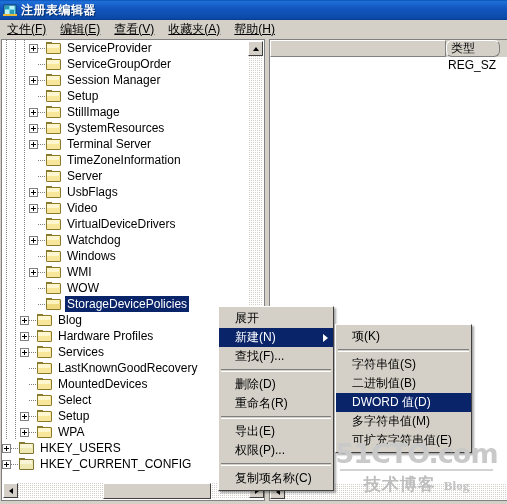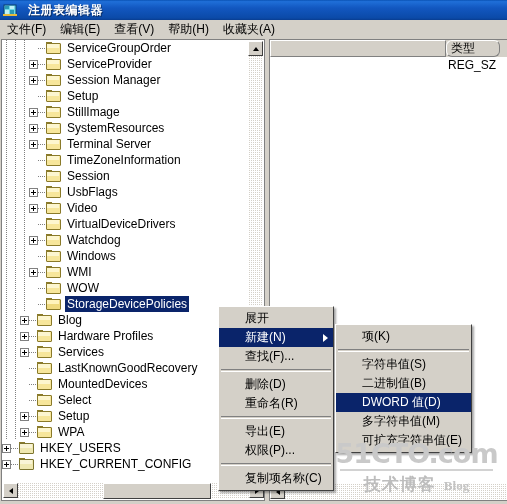--- a/index.html
+++ b/index.html
@@ -9,39 +9,39 @@
     font-size:12px;
     background:#ffffff;
     -webkit-font-smoothing:none;
   }
   .window{position:relative;width:507px;height:504px;background:#d4d0c8;overflow:hidden;}
 
   
   .titlebar{
     position:absolute;left:0;top:0;width:507px;height:20px;
     background:linear-gradient(to bottom,#0a52b4 0%,#1f6fd8 8%,#1257c0 40%,#0b4aa8 90%,#083d90 100%);
-    display:flex;align-items:center;gap:7px;
+    display:flex;align-items:center;
   }
   .title-icon{
     width:14px;height:14px;margin-left:3px;margin-right:4px;position:relative;flex:none;
   }
   .title-text{
     color:#ffffff;font-size:12px;font-weight:bold;letter-spacing:0.5px;
     text-shadow:1px 1px 0 rgba(0,0,0,.45);
     white-space:nowrap;
   }
 
   
   .menubar{
     position:absolute;left:0;top:20px;width:507px;height:19px;
     background:#d4d0c8;display:flex;align-items:center;
     border-bottom:1px solid #d4d0c8;
   }
   .menu-item{
-    padding:1px 7px 2px 7px;color:#000;font-size:12px;white-space:nowrap;
+    padding:1px 7px 2px 7px;color:#000;font-size:12px;white-space:nowrap;text-decoration:underline;
   }
 
   
   .client{
     position:absolute;left:0;top:39px;width:507px;height:465px;background:#d4d0c8;
   }
 
   
   .tree-pane{
     position:absolute;left:1px;top:0px;width:264px;height:462px;
@@ -180,21 +180,21 @@
     position:absolute;background:#d4d0c8;
     border-top:1px solid #ffffff;border-left:1px solid #ffffff;
     border-right:1px solid #404040;border-bottom:1px solid #404040;
     box-shadow:2px 2px 2px rgba(0,0,0,.35);
     padding:2px 0;box-sizing:border-box;z-index:40;
   }
   .ctxmenu.m1{left:218px;top:306px;width:116px;}
   .ctxmenu.m2{left:335px;top:324px;width:137px;}
   .mi{
     height:19px;line-height:19px;font-size:12px;color:#000;
-    padding-left:26px;padding-right:14px;white-space:nowrap;position:relative;
+    padding-left:16px;padding-right:14px;white-space:nowrap;position:relative;
   }
   .mi.sel{background:#0a246a;color:#ffffff;}
   .mi .sub-arrow{
     position:absolute;right:5px;top:50%;transform:translateY(-50%);
     width:0;height:0;border-top:4px solid transparent;border-bottom:4px solid transparent;
     border-left:5px solid #000;
   }
   .mi.sel .sub-arrow{border-left-color:#ffffff;}
   .msep{height:1px;margin:3px 2px 3px 2px;border-top:1px solid #808080;border-bottom:1px solid #ffffff;}
 
@@ -228,66 +228,66 @@
         <rect x="0" y="11" width="14" height="2" fill="#e8b93a"></rect>
       </svg>
     </span>
     <span class="title-text">注册表编辑器</span>
   </div>
 
   <div class="menubar">
     <div class="menu-item">文件(F)</div>
     <div class="menu-item">编辑(E)</div>
     <div class="menu-item">查看(V)</div>
+    <div class="menu-item">收藏夹(A)</div>
     <div class="menu-item">帮助(H)</div>
-    <div class="menu-item">收藏夹(A)</div>
   </div>
 
   <div class="client">
 
     <div class="tree-pane">
       <div class="tree-scroll">
         <div class="tree-list" id="tree-list">
             <div class="tnode">
               <span class="dots"></span>
               <span class="dots"></span>
               <span class="dots"></span>
+              <span class="expander"></span>
+              <span class="hline"></span>
+              <span class="folder">
+                <span class="f-tab"></span>
+                <span class="f-back"></span>
+                <span class="f-sheen"></span>
+              </span>
+              <span class="tlabel">ServiceProvider</span>
+            </div>
+            <div class="tnode">
+              <span class="dots"></span>
+              <span class="dots"></span>
+              <span class="dots"></span>
               <span class="expander none"></span>
               <span class="hline"></span>
               <span class="folder">
                 <span class="f-tab"></span>
                 <span class="f-back"></span>
                 <span class="f-sheen"></span>
               </span>
               <span class="tlabel">ServiceGroupOrder</span>
             </div>
             <div class="tnode">
               <span class="dots"></span>
               <span class="dots"></span>
               <span class="dots"></span>
               <span class="expander"></span>
               <span class="hline"></span>
               <span class="folder">
                 <span class="f-tab"></span>
                 <span class="f-back"></span>
                 <span class="f-sheen"></span>
               </span>
-              <span class="tlabel">ServiceProvider</span>
-            </div>
-            <div class="tnode">
-              <span class="dots"></span>
-              <span class="dots"></span>
-              <span class="dots"></span>
-              <span class="expander"></span>
-              <span class="hline"></span>
-              <span class="folder">
-                <span class="f-tab"></span>
-                <span class="f-back"></span>
-                <span class="f-sheen"></span>
-              </span>
               <span class="tlabel">Session Manager</span>
             </div>
             <div class="tnode">
               <span class="dots"></span>
               <span class="dots"></span>
               <span class="dots"></span>
               <span class="expander none"></span>
               <span class="hline"></span>
               <span class="folder">
                 <span class="f-tab"></span>
@@ -352,21 +352,21 @@
               <span class="dots"></span>
               <span class="dots"></span>
               <span class="dots"></span>
               <span class="expander none"></span>
               <span class="hline"></span>
               <span class="folder">
                 <span class="f-tab"></span>
                 <span class="f-back"></span>
                 <span class="f-sheen"></span>
               </span>
-              <span class="tlabel">Session</span>
+              <span class="tlabel">Server</span>
             </div>
             <div class="tnode">
               <span class="dots"></span>
               <span class="dots"></span>
               <span class="dots"></span>
               <span class="expander"></span>
               <span class="hline"></span>
               <span class="folder">
                 <span class="f-tab"></span>
                 <span class="f-back"></span>

